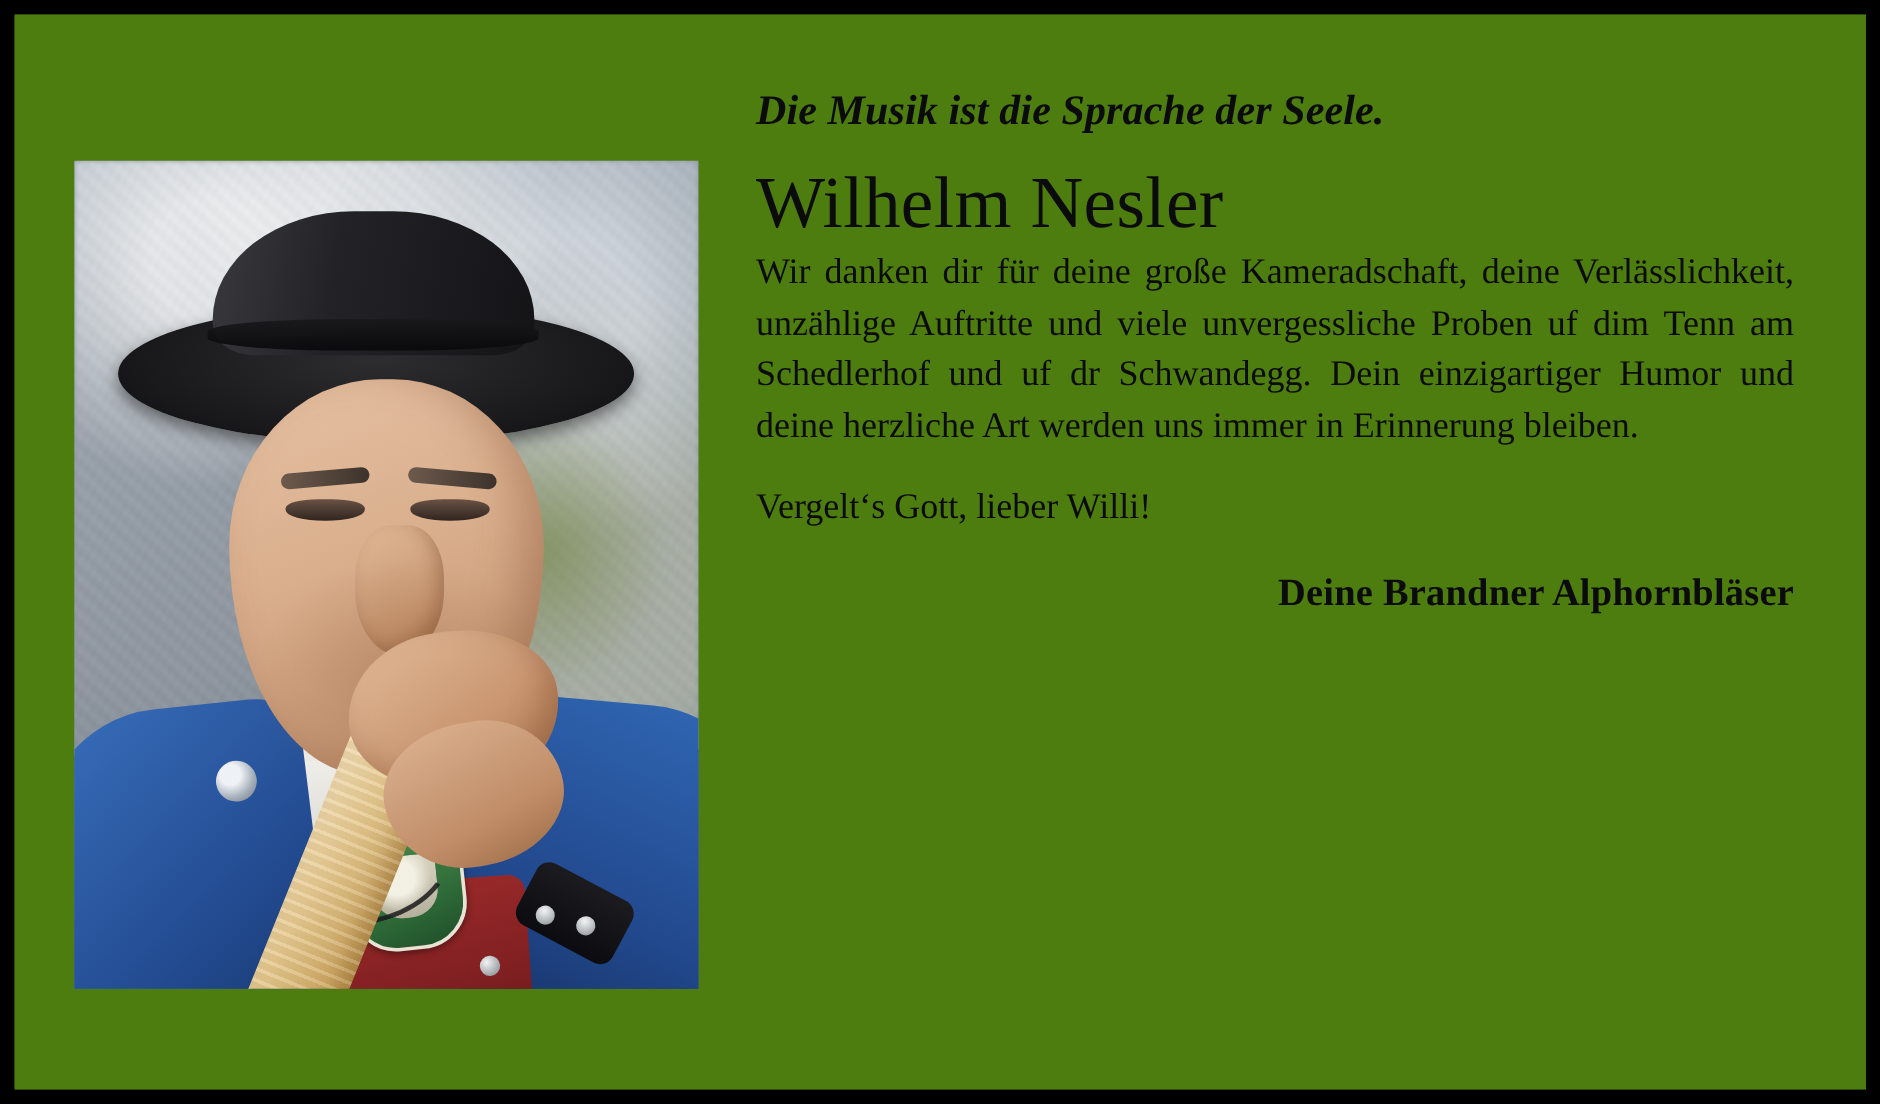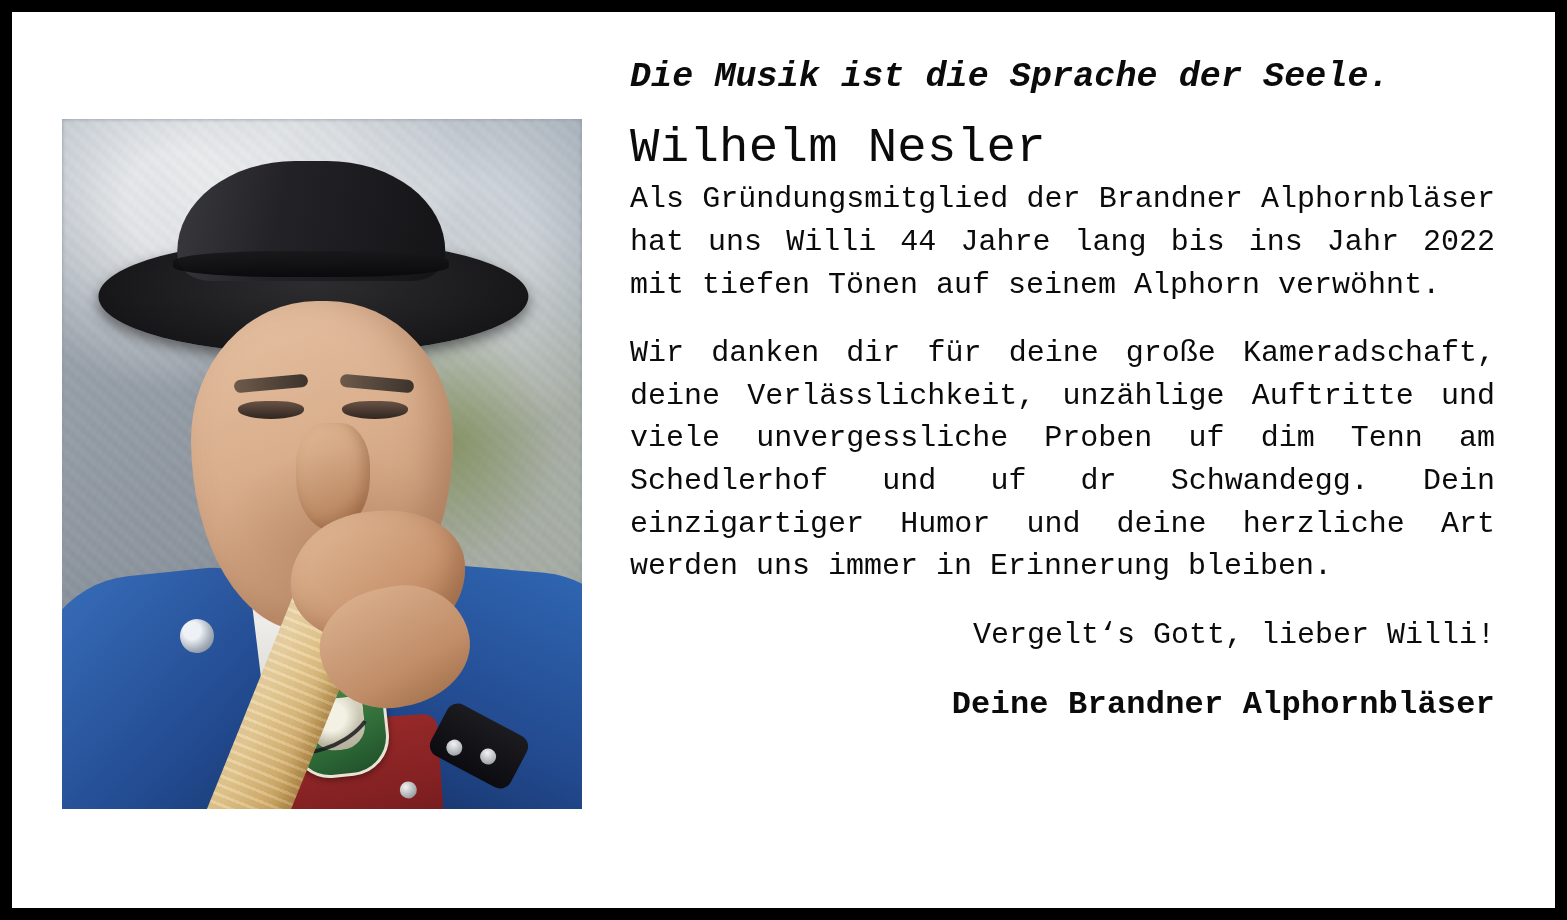--- a/index.html
+++ b/index.html
@@ -13,27 +13,26 @@
     background: #000000;
     box-sizing: border-box;
     padding: 12px;
     position: relative;
     overflow: hidden;
     font-family: "Liberation Serif", serif;
   }
   .inner {
     width: 100%;
     height: 100%;
-    background: #ffffff;
+    background: #4d7c0f;
     box-sizing: border-box;
     display: flex;
     flex-direction: row;
     align-items: flex-start;
-    padding: 7px 24px 18px 30px;
-    font-family: Liberation Mono, monospace;
+    padding: 22px 24px 18px 30px;
   }
 
   
   .photo-col {
     flex: 0 0 560px;
     display: flex;
     justify-content: center;
     align-items: flex-start;
     padding-top: 100px;
   }
@@ -326,41 +325,41 @@
     color: #0b0b0b;
   }
   .motto {
     font-style: italic;
     font-weight: 700;
     font-size: 35px;
     letter-spacing: .1px;
     margin: 0 0 26px 0;
   }
   .name {
-    font-size: 49px;
+    font-size: 61px;
     font-weight: 400;
     line-height: 1.05;
     margin: 0 0 4px 0;
     letter-spacing: .3px;
   }
   .dates {
     font-size: 34px;
     font-weight: 700;
     margin: 0 0 34px 0;
     letter-spacing: .2px;
   }
   .para {
     font-size: 30px;
     line-height: 1.42;
     text-align: justify;
     margin: 0 0 26px 0;
     hyphens: auto;
   }
   .para.last {
-    text-align: right;
+    text-align: left;
     margin-bottom: 30px;
   }
   .signature {
     font-size: 32px;
     font-weight: 700;
     text-align: right;
     margin: 8px 0 0 0;
     letter-spacing: .2px;
   }
 </style>
@@ -407,21 +406,20 @@
           <span class="sleeve-btn" style="left:16px; top:34px;"></span>
           <span class="sleeve-btn" style="left:50px; top:26px;"></span>
         </div>
       </div>
     </div>
 
     <div class="text-col">
       <p class="motto">Die Musik ist die Sprache der Seele.</p>
       <h1 class="name">Wilhelm Nesler</h1>
 
-      <p class="para">Als Gründungsmitglied der Brandner Alphornbläser hat uns Willi 44 Jahre lang bis ins Jahr 2022 mit tiefen Tönen auf seinem Alphorn verwöhnt.</p>
       <p class="para">Wir danken dir für deine große Kameradschaft, deine Verlässlichkeit, unzählige Auftritte und viele unvergessliche Proben uf dim Tenn am Schedlerhof und uf dr Schwandegg. Dein einzigartiger Humor und deine herzliche Art werden uns immer in Erinnerung bleiben.</p>
       <p class="para last">Vergelt‘s Gott, lieber Willi!</p>
 
       <p class="signature">Deine Brandner Alphornbläser</p>
     </div>
 
   </div>
 </div>
 
 </body></html>

